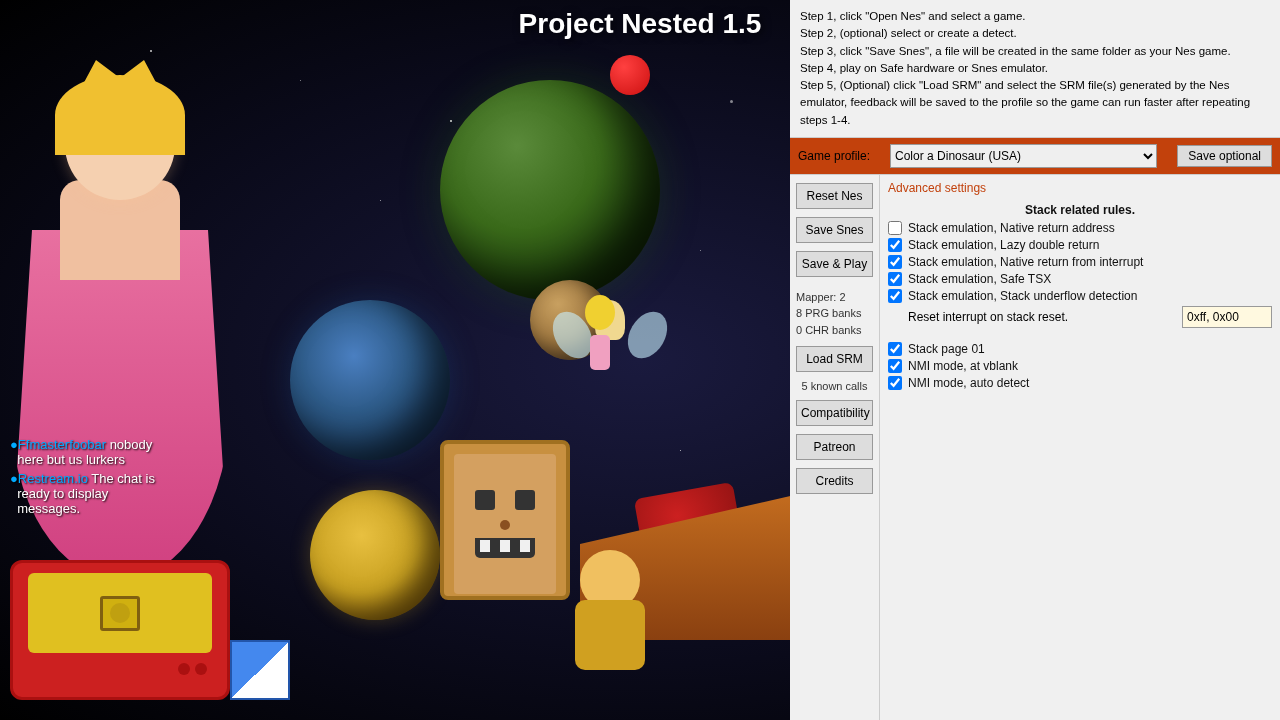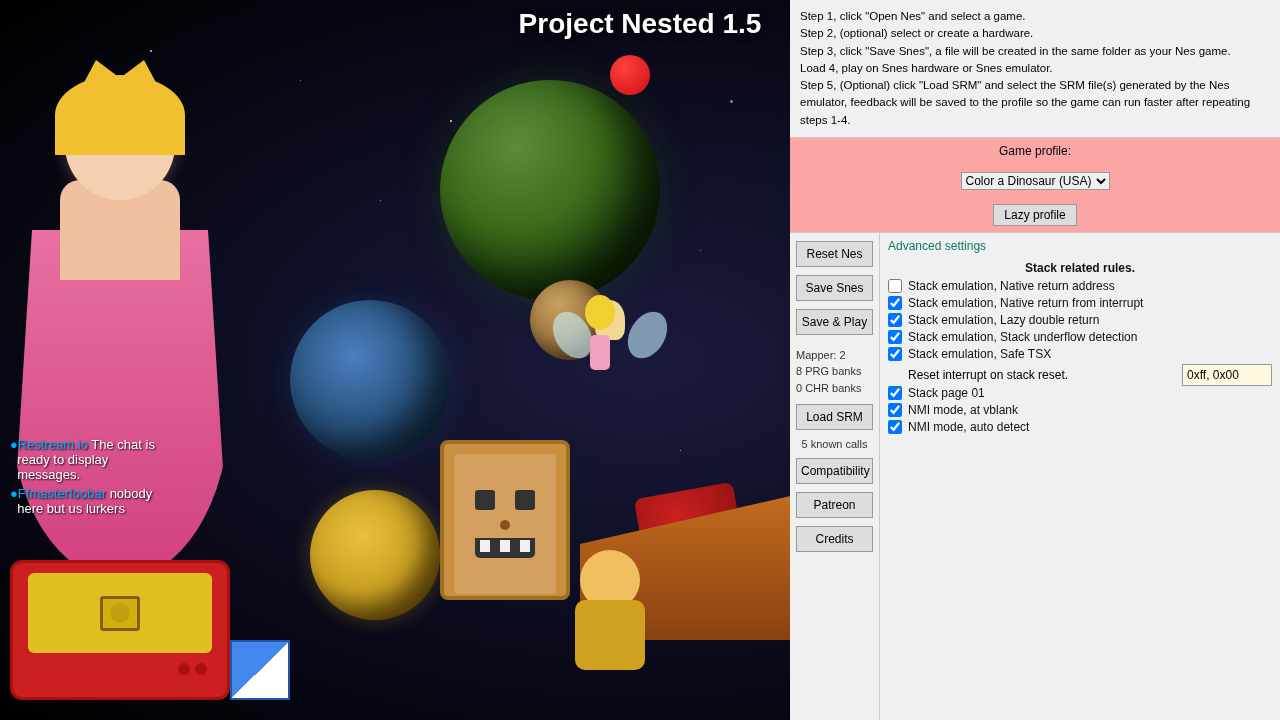--- a/index.html
+++ b/index.html
@@ -88,24 +88,23 @@
       font-size: 11.5px;
       line-height: 1.5;
       border-bottom: 1px solid #ccc;
     }
 
     
     #profile-row {
       display: flex;
       align-items: center;
       padding: 6px 8px;
-      gap: 14px;
+      gap: 20px;
       border-bottom: 1px solid #ccc;
-      background: #fca5a5;
-      flex-direction: column;
+      background: #c2410c;
     }
     #profile-row label {
       font-size: 12px;
       white-space: nowrap;
     }
     #game-profile-select {
       flex: 1;
       height: 24px;
       font-size: 12px;
       border: 1px solid #999;
@@ -157,21 +156,21 @@
     
     #settings-panel {
       flex: 1;
       overflow-y: auto;
       padding: 6px 8px;
       background: #f0f0f0;
     }
 
     #advanced-settings-label {
       font-size: 12px;
-      color: #0f766e;
+      color: #c2410c;
       margin-bottom: 4px;
     }
 
     .settings-row {
       display: flex;
       align-items: center;
       margin-bottom: 4px;
     }
 
     .settings-row label {
@@ -208,21 +207,21 @@
     }
     .checkbox-row label {
       font-size: 12px;
       color: #111;
       text-align: center;
     }
 
     .reset-interrupt-row {
       display: flex;
       align-items: center;
-      margin-bottom: 0;
+      margin-bottom: 14px;
       gap: 6px;
     }
     .reset-interrupt-row label {
       font-size: 12px;
       flex: 1;
       margin-left: 20px;
     }
     .reset-interrupt-row input[type="text"] {
       width: 90px;
       height: 22px;
@@ -416,47 +415,47 @@
 </div>
 
 <div id="twitch-bar">
   <span>►/TWITCH.TV/KIDDOCABBUSSES</span>
 </div>
 
 <div id="game-title">Project Nested 1.5</div>
 
 <div id="chat-overlay">
   <p>
+    <span class="chat-user">●Ffmasterfoobar</span>
+    <span> nobody<br>&nbsp;&nbsp;here but us lurkers</span>
+  </p>
+  <p>
     <span class="chat-user">●Restream.io</span>
     <span> The chat is<br>&nbsp;&nbsp;ready to display<br>&nbsp;&nbsp;messages.</span>
   </p>
-  <p>
-    <span class="chat-user">●Ffmasterfoobar</span>
-    <span> nobody<br>&nbsp;&nbsp;here but us lurkers</span>
-  </p>
 </div>
 
 <div id="control-panel">
 
   <div id="instructions">
     <div>Step 1, click "Open Nes" and select a game.</div>
-    <div>Step 2, (optional) select or create a hardware.</div>
+    <div>Step 2, (optional) select or create a detect.</div>
     <div>Step 3, click "Save Snes", a file will be created in the same folder as your Nes game.</div>
-    <div>Load 4, play on Snes hardware or Snes emulator.</div>
+    <div>Step 4, play on Safe hardware or Snes emulator.</div>
     <div>Step 5, (Optional) click "Load SRM" and select the SRM file(s) generated by the Nes emulator, feedback will be saved to the profile so the game can run faster after repeating steps 1-4.</div>
   </div>
 
   <div id="profile-row">
     <label>Game profile:</label>
     <select id="game-profile-select">
       <option>Color a Dinosaur (USA)</option>
       <option>Default</option>
       <option>Custom</option>
     </select>
-    <button id="save-profile-btn">Lazy profile</button>
+    <button id="save-profile-btn">Save optional</button>
   </div>
 
   <div id="main-area">
 
     <div id="left-buttons">
       <button class="side-btn">Reset Nes</button>
       <button class="side-btn">Save Snes</button>
       <button class="side-btn">Save &amp; Play</button>
 
       <div id="mapper-info">
@@ -479,37 +478,37 @@
 
 
       <div class="section-header">Stack related rules.</div>
 
       <div class="checkbox-row">
         <input type="checkbox" id="stack_native_return" style="">
         <label for="stack_native_return">Stack emulation, Native return address</label>
       </div>
 
       <div class="checkbox-row">
+        <input type="checkbox" id="stack_lazy_double" checked="" style="">
+        <label for="stack_lazy_double">Stack emulation, Lazy double return</label>
+      </div>
+
+      <div class="checkbox-row">
         <input type="checkbox" id="stack_native_interrupt" checked="" style="">
         <label for="stack_native_interrupt">Stack emulation, Native return from interrupt</label>
       </div>
 
       <div class="checkbox-row">
-        <input type="checkbox" id="stack_lazy_double" checked="" style="">
-        <label for="stack_lazy_double">Stack emulation, Lazy double return</label>
+        <input type="checkbox" id="stack_safe_tsx" checked="" style="">
+        <label for="stack_safe_tsx">Stack emulation, Safe TSX</label>
       </div>
 
       <div class="checkbox-row">
         <input type="checkbox" id="stack_underflow" checked="" style="">
         <label for="stack_underflow">Stack emulation, Stack underflow detection</label>
-      </div>
-
-      <div class="checkbox-row">
-        <input type="checkbox" id="stack_safe_tsx" checked="" style="">
-        <label for="stack_safe_tsx">Stack emulation, Safe TSX</label>
       </div>
 
       <div class="reset-interrupt-row">
         <label>Reset interrupt on stack reset.</label>
         <input type="text" value="0xff, 0x00" style="width: 90px; height: 22px; font-size: 12px; border: 1px solid rgb(153, 153, 153); padding: 0px 4px; background: rgb(255, 249, 224);">
       </div>
 
       <div class="checkbox-row">
         <input type="checkbox" id="stack_page" checked="" style="">
         <label for="stack_page">Stack page 01</label>

